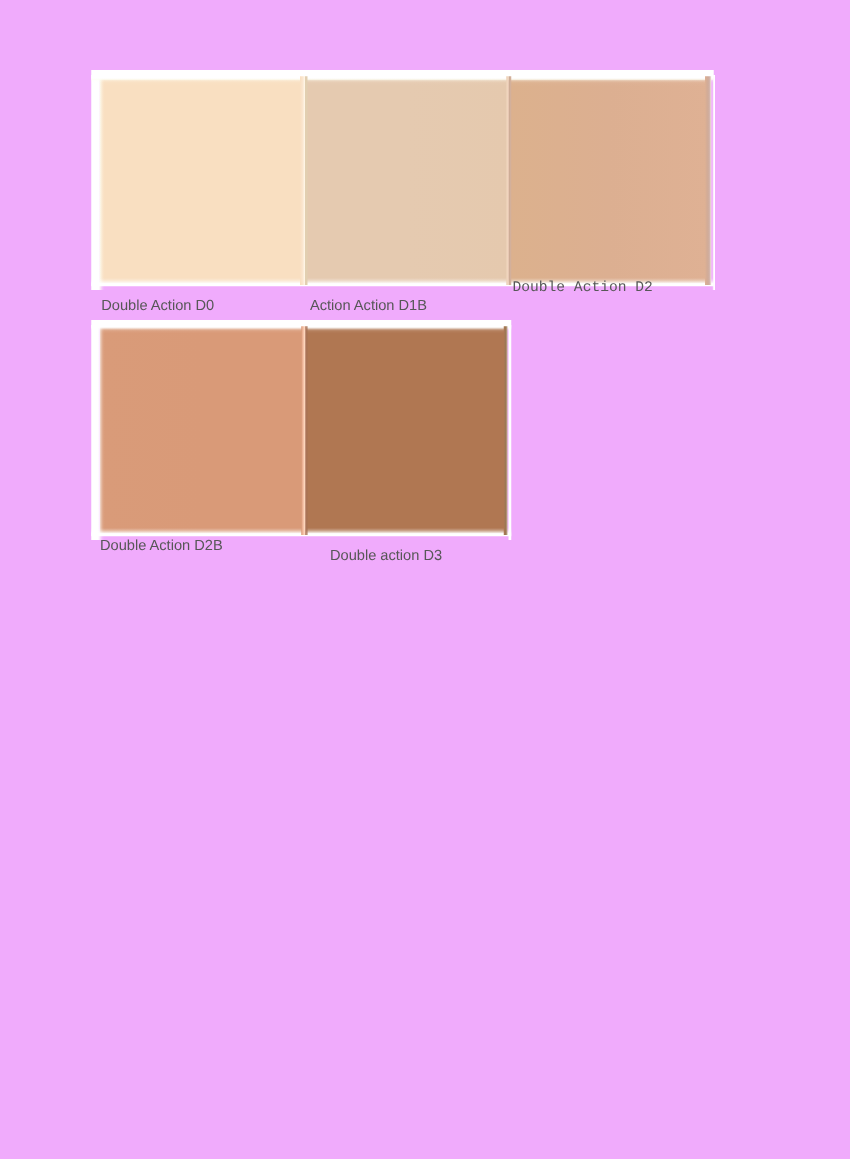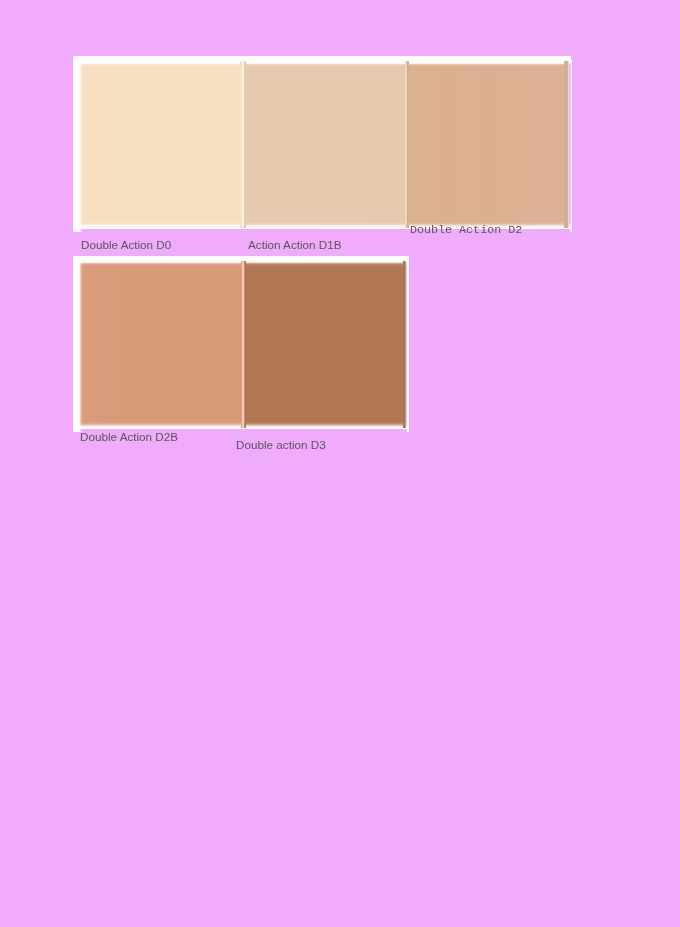--- a/index.html
+++ b/index.html
@@ -72,16 +72,16 @@
       <div class="swatch-divider" style="left: 245px; top: 261px; width: 1px; height: 167px; background: rgb(166, 114, 84);"></div>
       <div class="swatch-divider" style="left: 563.6px; top: 61px; width: 5.4px; height: 167px; background: linear-gradient(to right, rgb(222, 177, 148) 0%, rgb(214, 173, 150) 25%, rgb(208, 171, 153) 50%, rgb(211, 181, 172) 75%, rgb(246, 235, 231) 100%);"></div>
       <div class="swatch-divider" style="left: 402.8px; top: 261px; width: 3.6px; height: 167px; background: linear-gradient(to right, rgb(173, 119, 83) 0%, rgb(156, 120, 83) 50%, rgb(194, 175, 149) 100%);"></div>
 
     </div>
 
     <div class="swatch-label" style="left: 81px; top: 238px;">Double Action D0</div>
     <div class="swatch-label" style="left: 248px; top: 238px;">Action Action D1B</div>
     <div class="swatch-label" style="left: 410px; top: 224px; font-family: Liberation Mono, monospace;">Double Action D2</div>
     <div class="swatch-label" style="left: 80px; top: 430px;">Double Action D2B</div>
-    <div class="swatch-label" style="left: 236px; top: 438px; text-align: right;">Double action D3</div>
+    <div class="swatch-label" style="left: 264px; top: 438px; text-align: right;">Double action D3</div>
 
   </div>
 </div>
 
 </body></html>

